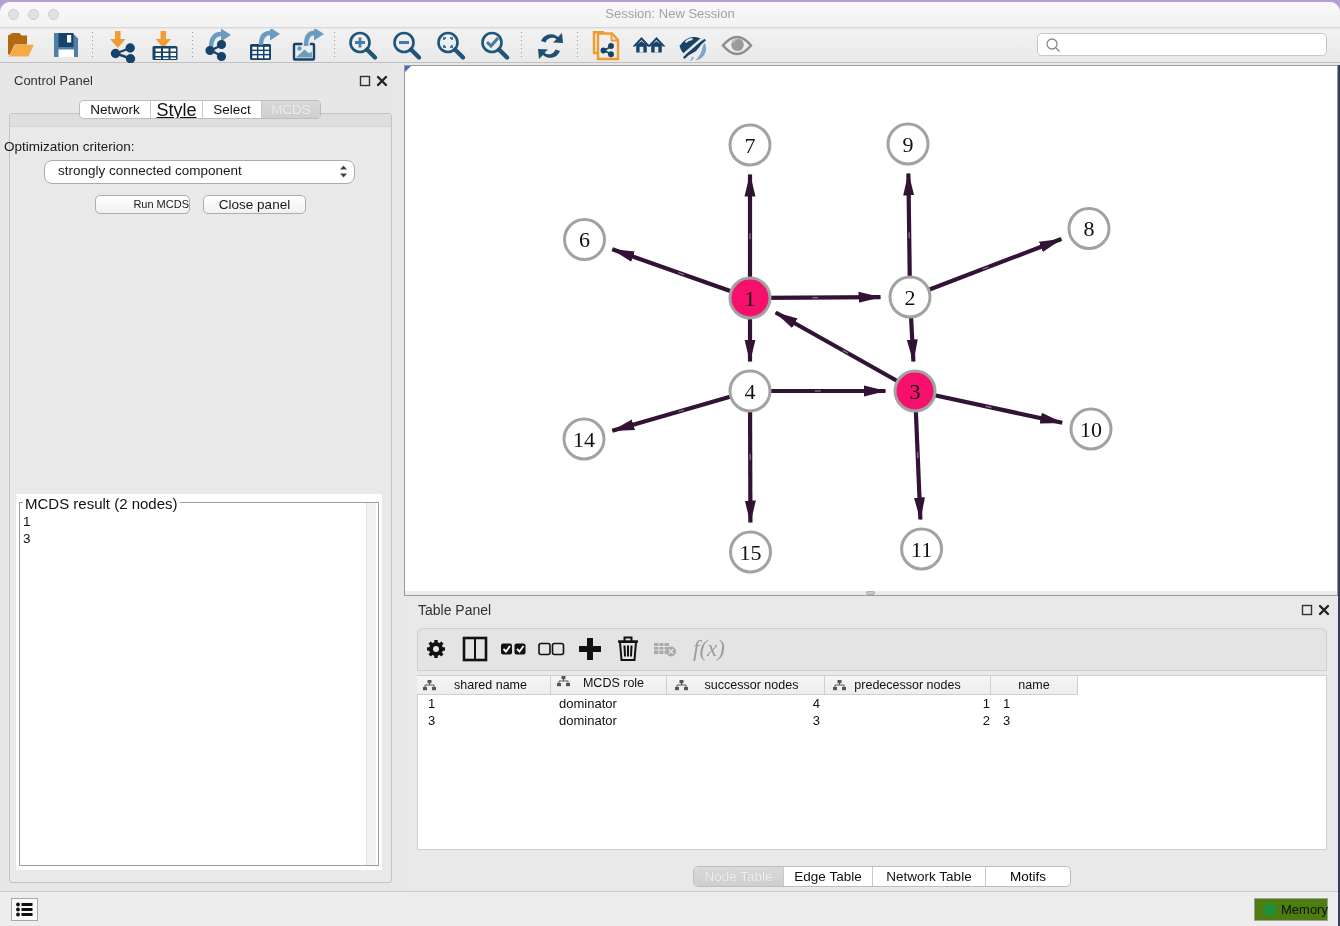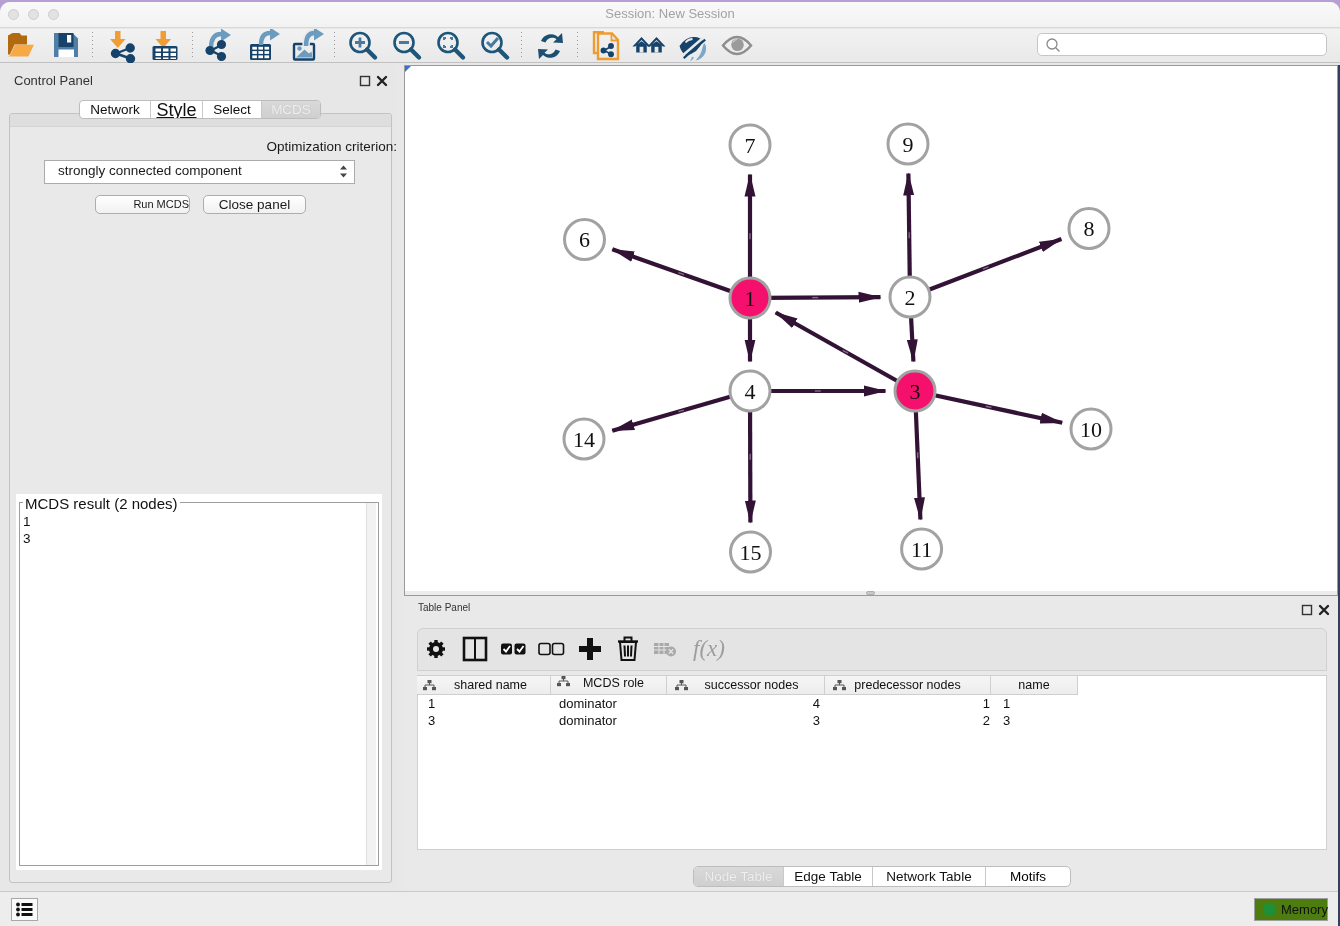--- a/index.html
+++ b/index.html
@@ -209,22 +209,22 @@
     <div class="abs" style="left:9px;top:48px;width:383px;height:770px;background:#e9e9e9;border:1px solid #c3c3c3;border-radius:3px;">
       <div class="abs" style="left:0;top:0;width:100%;height:13px;background:#dedede;border-bottom:1px solid #d4d4d4;border-radius:3px 3px 0 0;"></div>
     </div>
 
     <div class="abs" style="left:79px;top:35px;height:19px;border:1px solid #bdbdbd;border-radius:4px;overflow:hidden;display:flex;background:#fff;">
       <div style="width:71px;border-right:1px solid #c9c9c9;font-size:13.5px;color:#111;text-align:center;line-height:18px;">Network</div>
       <div style="width:52px;border-right:1px solid #c9c9c9;font-size:18px;color:#111;text-align:center;line-height:18px;text-decoration:underline;">Style</div>
       <div style="width:59px;border-right:1px solid #c9c9c9;font-size:13.5px;color:#111;text-align:center;line-height:18px;">Select</div>
       <div style="width:58px;background:linear-gradient(#d9d9d9,#cfcfcf);font-size:13.5px;color:#efefef;text-align:center;line-height:18px;text-shadow:0 0 1px #bbb;">MCDS</div>
     </div>
-    <div class="abs" style="left:0;top:74px;width:397px;text-align:right;font-size:13.5px;color:#1a1a1a;"><span style="margin-left:4px;">Optimization criterion:</span></div>
-    <div class="abs" style="left:44px;top:95px;width:311px;height:24px;background:#fff;border:1px solid #ababab;border-radius:0;">
+    <div class="abs" style="left:0;top:74px;width:397px;text-align:left;font-size:13.5px;color:#1a1a1a;"><span style="margin-left:4px;">Optimization criterion:</span></div>
+    <div class="abs" style="left:44px;top:95px;width:311px;height:24px;background:#fff;border:1px solid #ababab;border-radius:8px;">
       <div class="abs" style="left:13px;top:2px;font-size:13.5px;color:#1a1a1a;">strongly connected component</div>
       <svg class="abs" style="right:5px;top:3px;" width="11" height="15" viewBox="0 0 11 15">
         <path d="M2 5.5 L5.5 1.5 L9 5.5 Z" fill="#444"></path>
         <path d="M2 9.5 L5.5 13.5 L9 9.5 Z" fill="#444"></path>
       </svg>
     </div>
     <div class="abs" style="left:95px;top:130px;width:95px;height:19px;background:linear-gradient(#ffffff,#f1f1f1);border:1px solid #adadad;border-radius:5px;text-align:right;font-size:11px;color:#1a1a1a;line-height:17px;">Run MCDS</div>
     <div class="abs" style="left:203px;top:130px;width:103px;height:19px;background:linear-gradient(#ffffff,#f1f1f1);border:1px solid #adadad;border-radius:5px;text-align:center;font-size:13.5px;color:#1a1a1a;line-height:17px;">Close panel</div>
 
     <div class="abs" style="left:16px;top:429px;width:366px;height:376px;background:#fff;">
@@ -321,21 +321,21 @@
             <circle cx="516.6" cy="462.0" r="20" fill="#fff" stroke="#a2a2a2" stroke-width="3"></circle>
             <text x="516.6" y="469.5" text-anchor="middle">11</text>
           </g>
       </g>
     </svg>
     <div class="abs" style="left:0;top:525px;width:932px;height:4px;background:#ececec;">
       <div class="abs" style="left:461px;top:0px;width:9px;height:4px;background:#c9c9c9;border:1px solid #b0b0b0;border-radius:2px;"></div>
     </div>
   </div>
   <div class="abs" style="left:404px;top:596px;width:934px;height:295px;background:#e9e9e9;">
-    <div class="abs" style="left:14px;top:4px;font-size:10px;color:#333;">Table Panel</div>
+    <div class="abs" style="left:14px;top:4px;font-size:14px;color:#333;">Table Panel</div>
     <svg class="abs" style="left:897px;top:6px;" width="30" height="12" viewBox="0 0 30 12">
       <rect x="1.5" y="1.5" width="9" height="9" fill="none" stroke="#333" stroke-width="1.4"></rect>
       <path d="M19 2 L27 10 M27 2 L19 10" stroke="#222" stroke-width="2.4" stroke-linecap="round"></path>
     </svg>
 
     <div class="abs" style="left:13px;top:30px;width:910px;height:43px;background:#e4e4e4;border:1px solid #cfcfcf;border-radius:6px 6px 0 0;"></div>
     <svg class="abs" style="left:13px;top:31px;" width="330" height="39" viewBox="0 0 330 39">
 
       <g stroke="#8f7494" stroke-width="1.4" opacity="0.9">
         <line x1="345.0" y1="152.2" x2="345.0" y2="146.2"></line>

